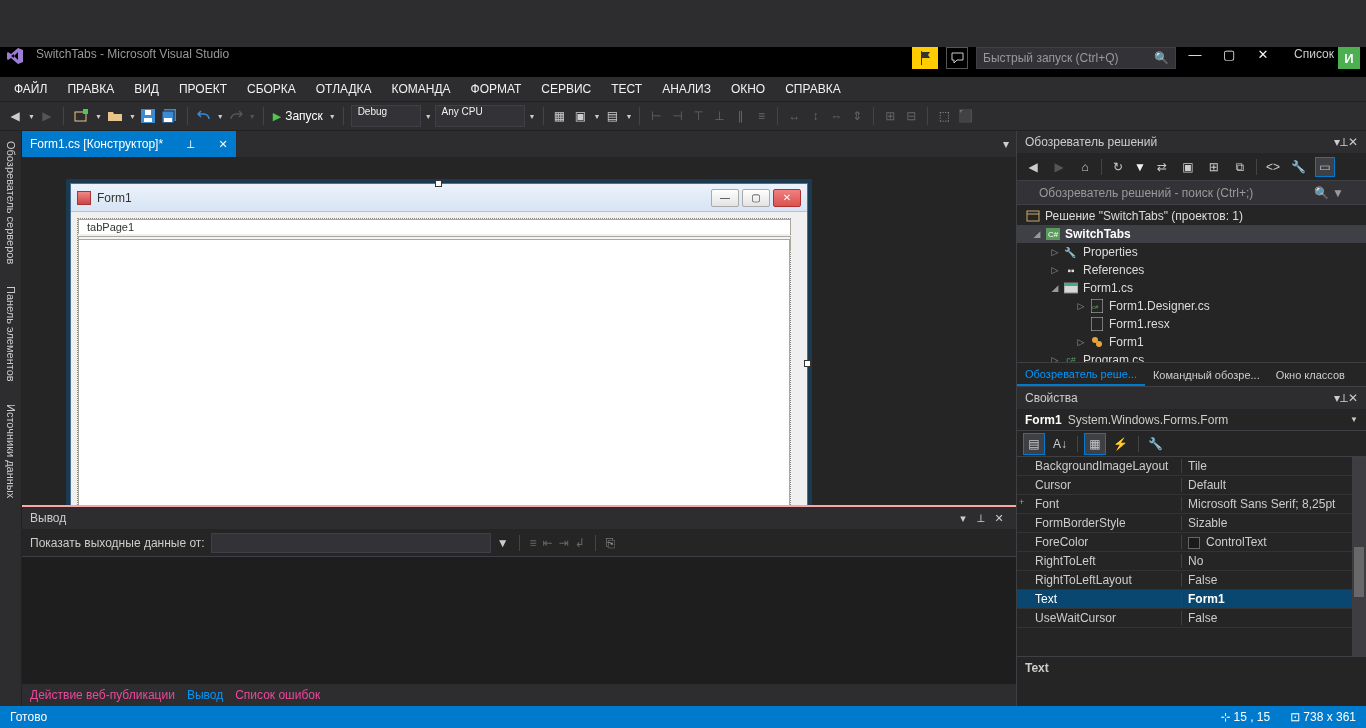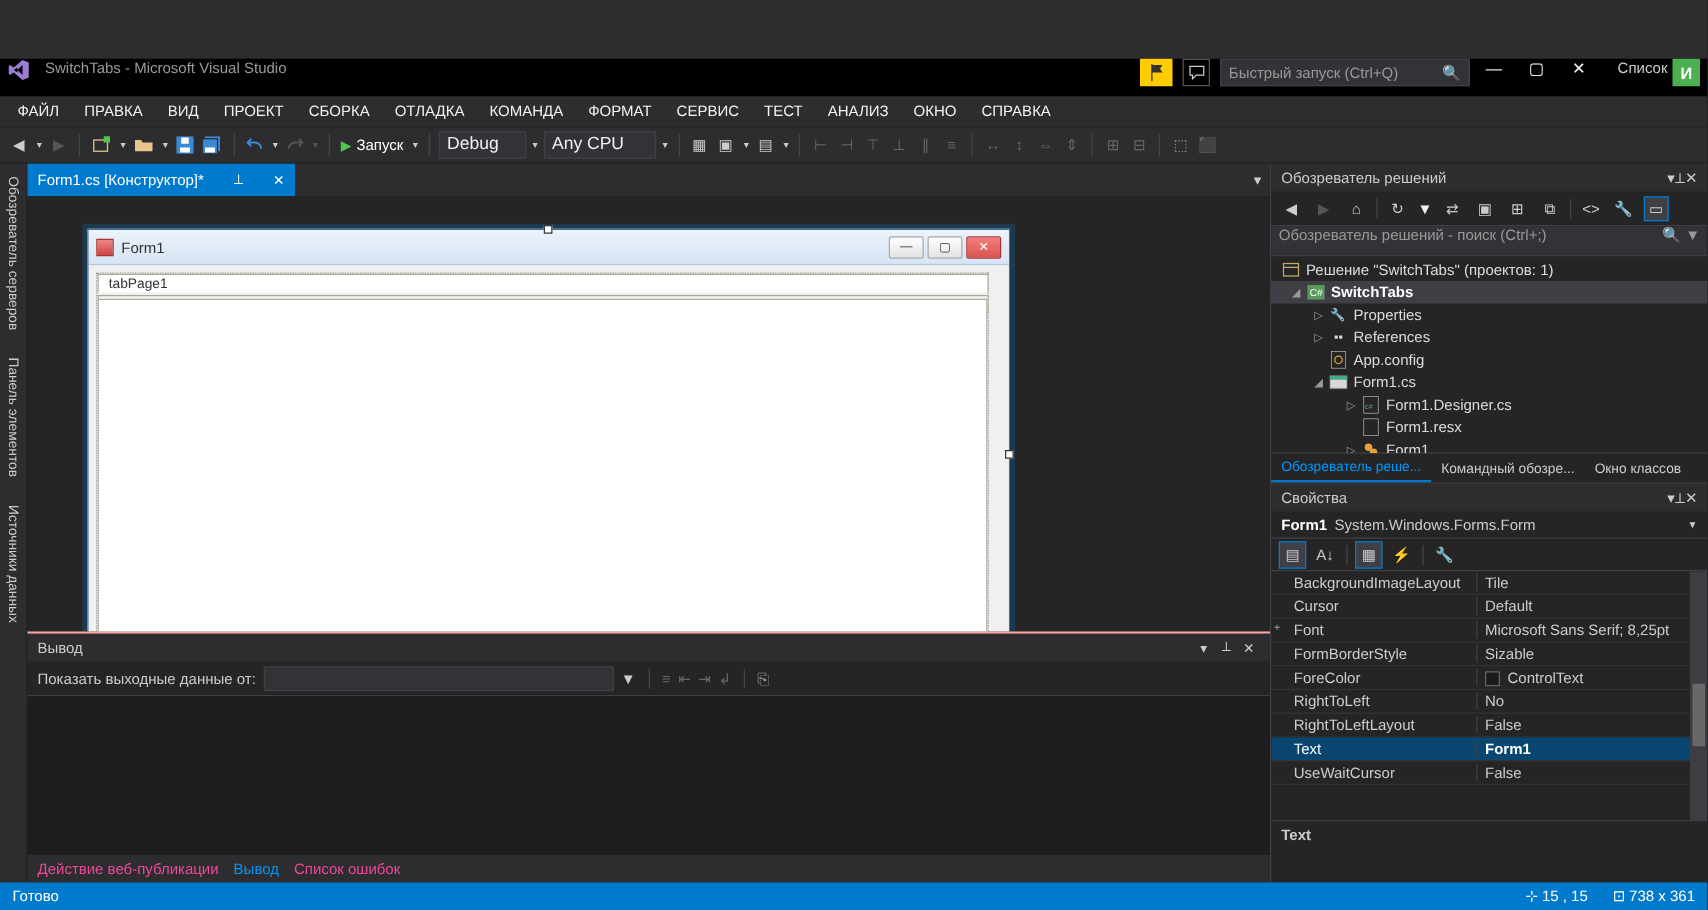--- a/index.html
+++ b/index.html
@@ -15,21 +15,21 @@
 .titlebar .user { margin-left: 16px; margin-right: 4px; color: #ccc; font-size: 12px; }
 .titlebar .avatar { width: 22px; height: 22px; background: #4caf50; color: #fff; display: flex; align-items: center; justify-content: center; font-weight: bold; font-size: 13px; }
 .menubar { height: 24px; display: flex; align-items: center; padding: 0 4px; }
 .menubar .item { padding: 3px 10px; font-size: 12px; color: #f1f1f1; }
 .toolbar { height: 30px; border-top: 1px solid #222; border-bottom: 1px solid #222; display: flex; align-items: center; padding: 0 6px; gap: 3px; }
 .toolbar .sep { width: 1px; height: 18px; background: #444; margin: 0 4px; }
 .toolbar .btn { min-width: 18px; height: 22px; display: flex; align-items: center; justify-content: center; color: #ccc; padding: 0 2px; }
 .toolbar .dd-arrow { font-size: 7px; color: #ccc; margin-left: 1px; }
 .toolbar .start { color: #fff; display: flex; align-items: center; gap: 4px; }
 .toolbar .play { color: #4ec94e; font-size: 11px; }
-.toolbar select, .toolbar .combo { height: 22px; background: #333337; border: 1px solid #3f3f46; color: #f1f1f1; font-size: 14px; padding: 0 18px 0 6px; outline: none; }
+.toolbar select, .toolbar .combo { height: 22px; background: #333337; border: 1px solid #3f3f46; color: #f1f1f1; font-size: 10px; padding: 0 18px 0 6px; outline: none; }
 .body-row { flex: 1; display: flex; min-height: 0; }
 .leftside { width: 22px; background: #2d2d30; border-right: 1px solid #222; display: flex; flex-direction: column; align-items: center; padding-top: 6px; gap: 14px; }
 .leftside .tab-v { writing-mode: vertical-rl; font-size: 11px; color: #ccc; padding: 4px 2px; }
 .center-col { flex: 1; display: flex; flex-direction: column; background: #1e1e1e; min-width: 0; }
 .doc-tabs { height: 26px; background: #2d2d30; display: flex; align-items: stretch; }
 .doc-tab { background: #007acc; color: #fff; display: flex; align-items: center; padding: 0 8px; font-size: 12px; gap: 24px; }
 .doc-tab .pin, .doc-tab .close { font-size: 11px; }
 .doc-tabs .spacer { flex: 1; }
 .doc-tabs .tailbtn { width: 20px; display: flex; align-items: center; justify-content: center; color: #ccc; }
 .designer { flex: 1; background: #252526; position: relative; overflow: hidden; }
@@ -55,21 +55,21 @@
 .output-body { flex: 1; background: #1e1e1e; }
 .bottom-tabs { height: 22px; background: #2d2d30; display: flex; align-items: center; padding: 0 8px; gap: 12px; font-size: 12px; }
 .bottom-tabs .bt { color: #ec4899; }
 .bottom-tabs .bt.active { color: #0097fb; }
 .right-col { width: 350px; background: #252526; border-left: 1px solid #3f3f46; display: flex; flex-direction: column; }
 .se-head, .prop-head { height: 22px; background: #2d2d30; display: flex; align-items: center; padding: 0 8px; color: #ccc; }
 .se-head .spacer, .prop-head .spacer { flex: 1; }
 .se-tool { height: 28px; display: flex; align-items: center; padding: 0 6px; gap: 6px; border-bottom: 1px solid #3f3f46; }
 .se-tool .tb { width: 20px; height: 20px; display: flex; align-items: center; justify-content: center; color: #ccc; font-size: 12px; }
 .se-tool .tb.active { background: #3f3f46; border: 1px solid #007acc; }
-.se-search { height: 24px; background: #333337; display: flex; padding: 0 6px; color: #999; border-bottom: 1px solid #3f3f46; }
+.se-search { height: 24px; background: #333337; display: flex; align-items: center; padding: 0 22px; color: #999; border-bottom: 1px solid #3f3f46; }
 .se-search .spacer { flex: 1; }
 .tree { flex: 1; overflow: auto; padding: 2px 0; font-size: 12px; }
 .tree .row { display: flex; align-items: center; height: 18px; padding-right: 6px; color: #dcdcdc; white-space: nowrap; }
 .tree .row.sel { background: #3f3f46; }
 .tree .exp { width: 12px; text-align: center; font-size: 9px; color: #999; }
 .tree .ico { width: 16px; height: 14px; margin: 0 4px 0 2px; display: flex; align-items: center; justify-content: center; font-size: 10px; }
 .tree .bold { font-weight: bold; color: #fff; }
 .se-tabs { height: 24px; border-top: 1px solid #3f3f46; display: flex; align-items: center; font-size: 11px; }
 .se-tabs .st { padding: 0 8px; height: 100%; display: flex; align-items: center; color: #ccc; }
 .se-tabs .st.active { color: #0097fb; border-bottom: 2px solid #007acc; }
@@ -354,29 +354,20 @@
       <div class="row" style="padding-left:32px">
         <span class="exp">▷</span>
         <span class="ico">🔧</span>
         <span>Properties</span>
       </div>
       <div class="row" style="padding-left:32px">
         <span class="exp">▷</span>
         <span class="ico">▪▪</span>
         <span>References</span>
       </div>
-      <div class="row" style="padding-left:44px">
-        <span class="ico">
-            <svg width="12" height="14">
-              <rect width="12" height="14" fill="none" stroke="#ccc"></rect>
-              <circle cx="6" cy="7" r="3" fill="none" stroke="#e8a33d"></circle>
-            </svg>
-          </span>
-        <span>App.config</span>
-      </div>
       <div class="row" style="padding-left:32px">
         <span class="exp">◢</span>
         <span class="ico">
             <svg width="14" height="12">
               <rect width="14" height="10" y="1" fill="#d8d8d8" stroke="#888"></rect>
               <rect width="14" height="3" y="1" fill="#4a8"></rect>
             </svg>
           </span>
         <span>Form1.cs</span>
       </div>

